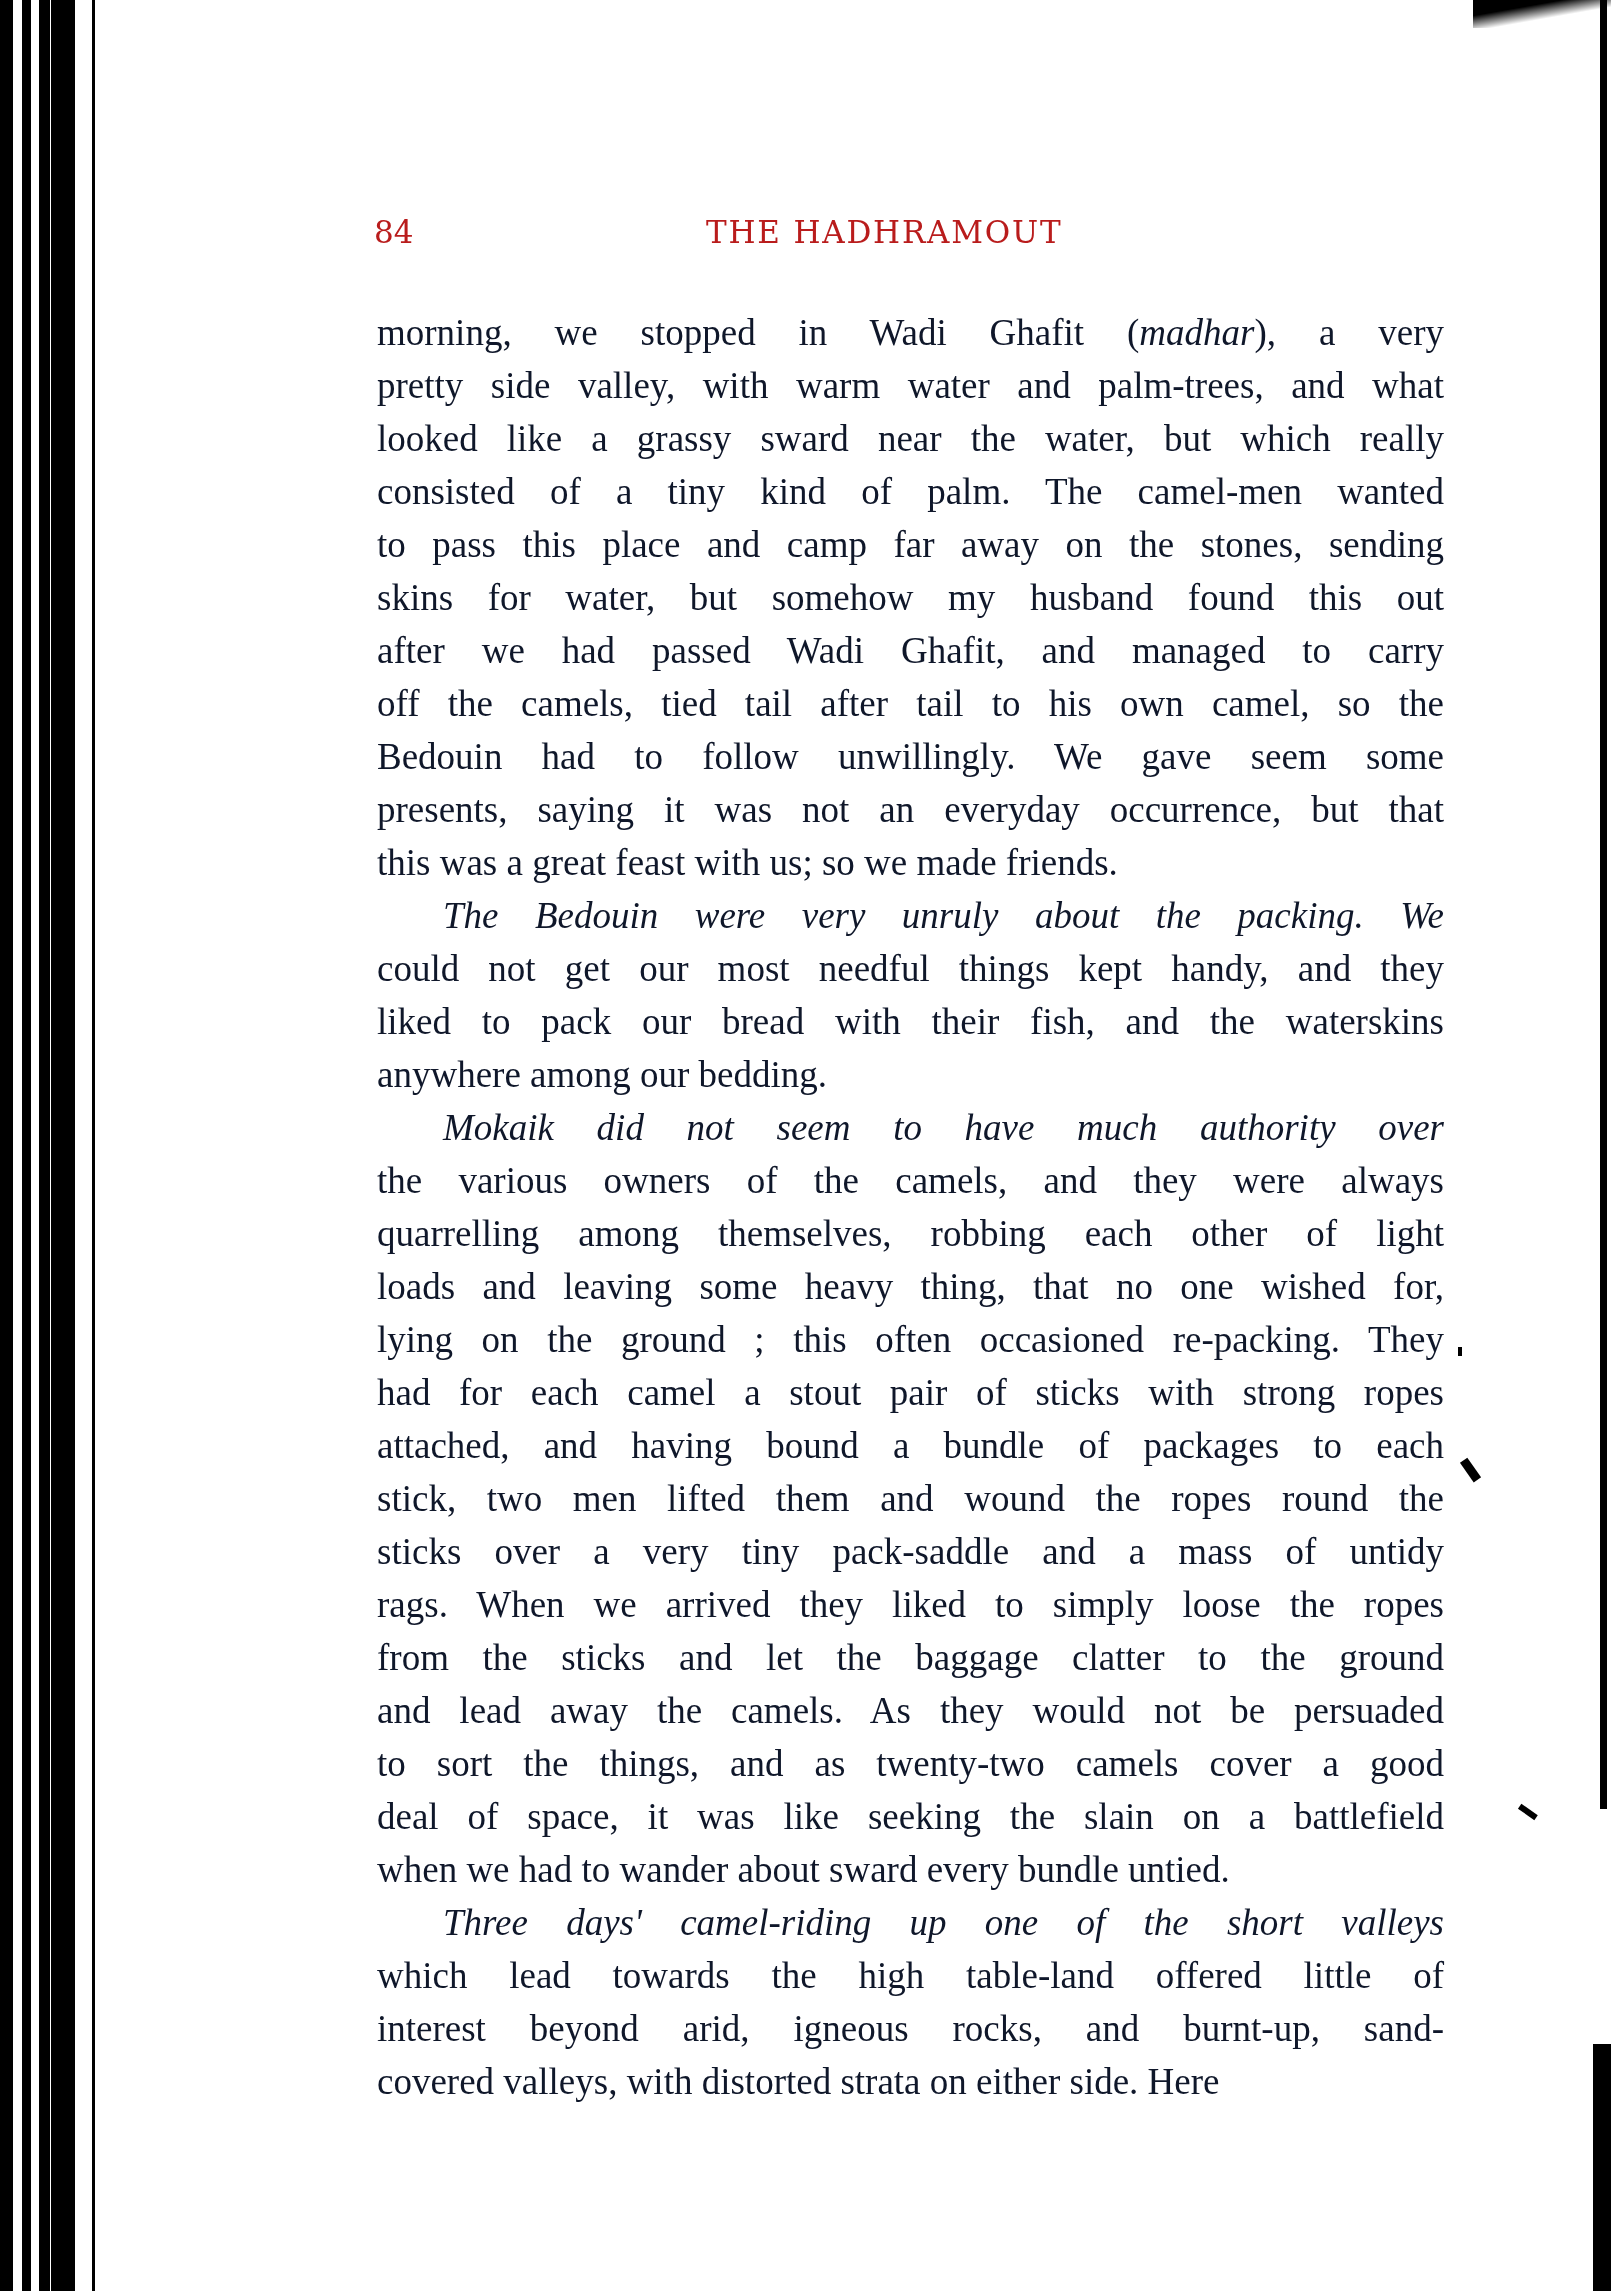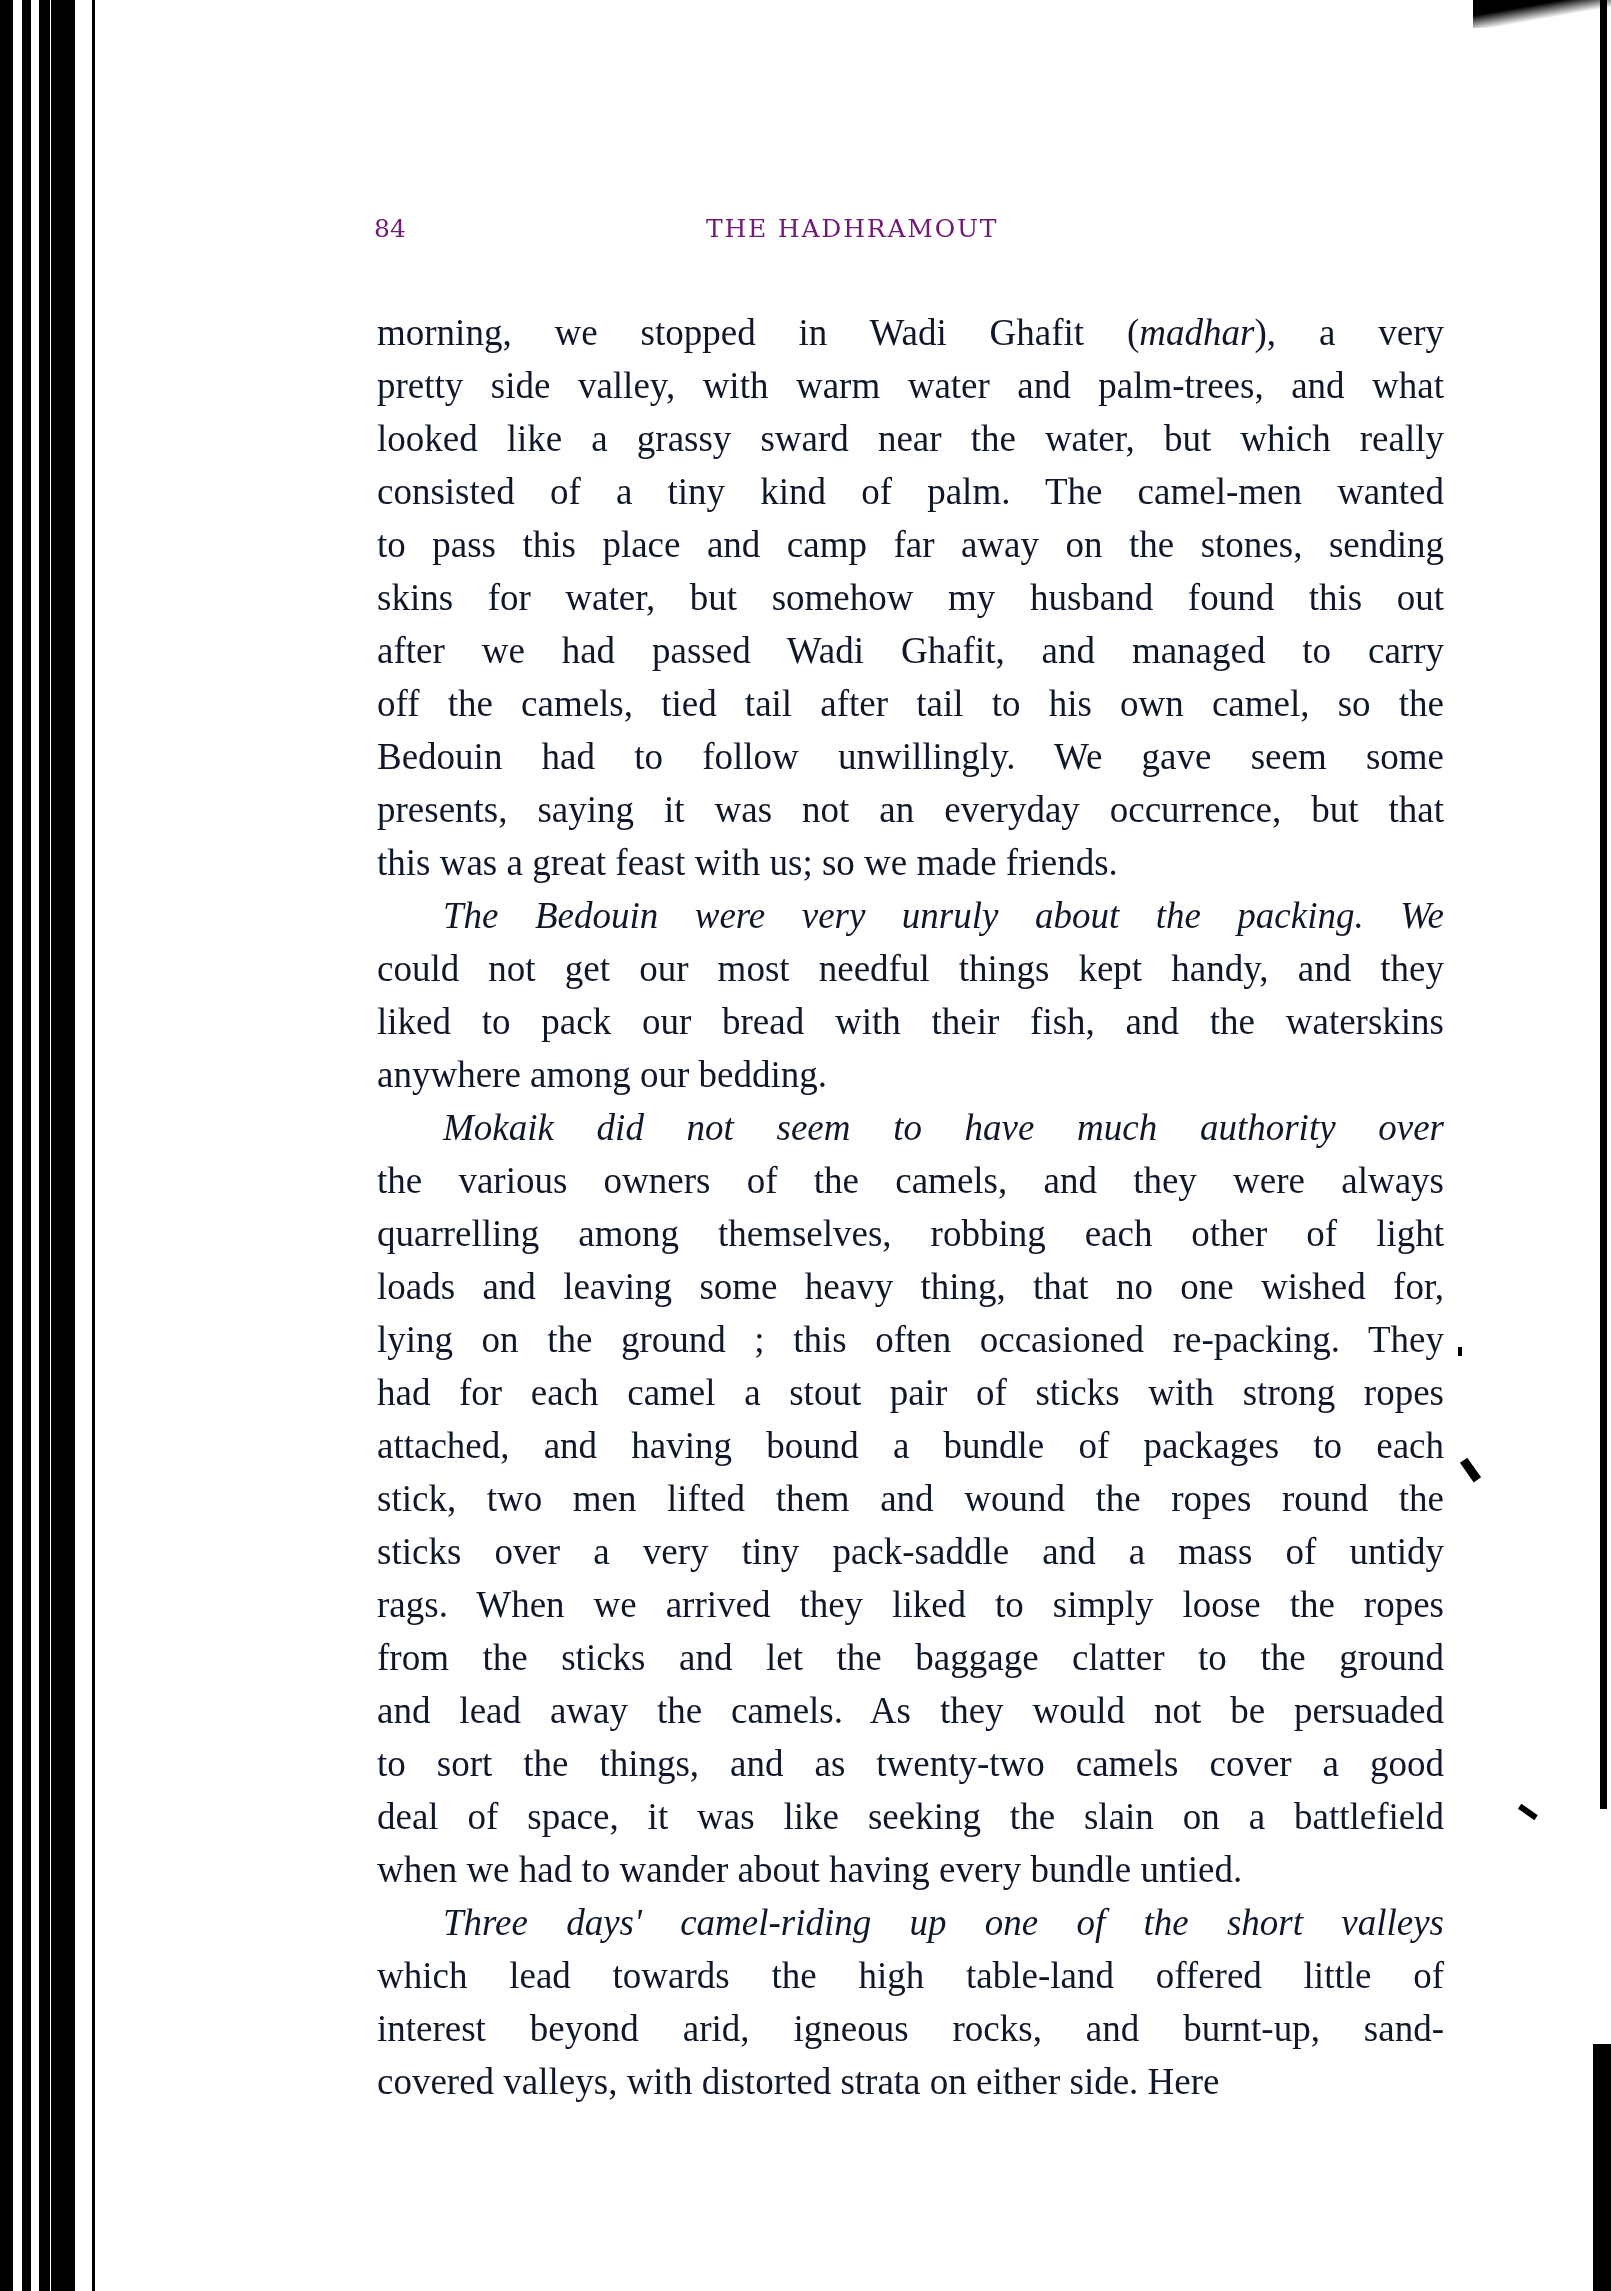--- a/index.html
+++ b/index.html
@@ -4,21 +4,21 @@
 <style>
   html, body { margin: 0; padding: 0; background: #ffffff; }
   body { width: 1611px; height: 2292px; position: relative; overflow: hidden; }
   .gutter-left { position: absolute; left: 0; top: 0; width: 97px; height: 2292px; }
   .bar { position: absolute; top: 0; height: 2292px; background: #000; }
   .edge-line { position: absolute; left: 92px; top: 0; width: 2.8px; height: 2292px; background: #000; }
   .gutter-right { position: absolute; right: 0; top: 0; width: 18.5px; height: 2292px; }
   .page-top-shadow { position: absolute; right: 0; top: 0; width: 138px; height: 28px;
     background: linear-gradient(170deg, #000 0%, #000 30%, transparent 60%); }
   .header { position: absolute; left: 374px; top: 214px; width: 1071px; height: 46px;
-    font-family: "DejaVu Serif", serif; font-size: 25px; color: #701a75; }
+    font-family: "DejaVu Serif", serif; font-size: 31px; color: #b91c1c; }
   .page-number { position: absolute; left: 0; top: 0; }
   .running-title { position: absolute; left: 332px; top: 0; letter-spacing: 1.8px; }
   .body-text { position: absolute; left: 377px; top: 306px; width: 1067px;
     font-family: "Liberation Serif", serif; font-size: 37px; line-height: 53px; color: #0f172a; }
   .line { display: block; text-align: justify; text-align-last: justify; white-space: nowrap; height: 53px; overflow: visible; }
   .line.last { text-align-last: left; }
   .line.indent { padding-left: 66px; font-style: italic; }
   .speck { position: absolute; background: #000; }
 </style>
 </head>
@@ -71,21 +71,21 @@
       <div class="line">lying on the ground ; this often occasioned re-packing.  They</div>
       <div class="line">had for each camel a stout pair of sticks with strong ropes</div>
       <div class="line">attached, and having bound a bundle of packages to each</div>
       <div class="line">stick, two men lifted them and wound the ropes round the</div>
       <div class="line">sticks over a very tiny pack-saddle and a mass of untidy</div>
       <div class="line">rags.  When we arrived they liked to simply loose the ropes</div>
       <div class="line">from the sticks and let the baggage clatter to the ground</div>
       <div class="line">and lead away the camels.  As they would not be persuaded</div>
       <div class="line">to sort the things, and as twenty-two camels cover a good</div>
       <div class="line">deal of space, it was like seeking the slain on a battlefield</div>
-      <div class="line last">when we had to wander about having every bundle untied.</div>
+      <div class="line last">when we had to wander about sward every bundle untied.</div>
     </div>
     <div>
       <div class="line indent">Three days' camel-riding up one of the short valleys</div>
       <div class="line">which lead towards the high table-land offered little of</div>
       <div class="line">interest beyond arid, igneous rocks, and burnt-up, sand-</div>
       <div class="line last">covered valleys, with distorted strata on either side.  Here</div>
     </div>
   </div>
 
 <div class="speck" style="left:1466px;top:1458px;width:9.2px;height:24px;transform:rotate(-35deg);"></div>

